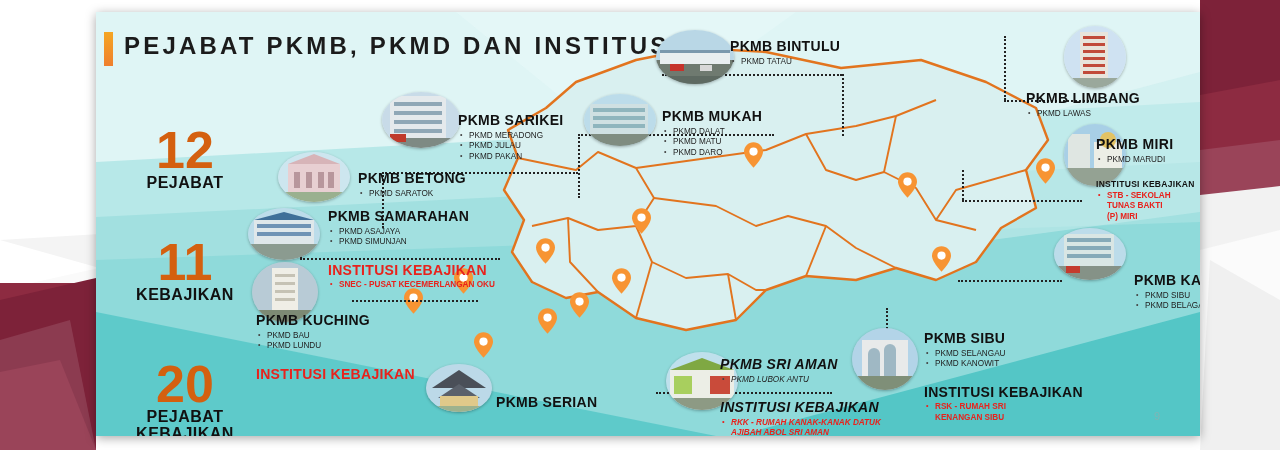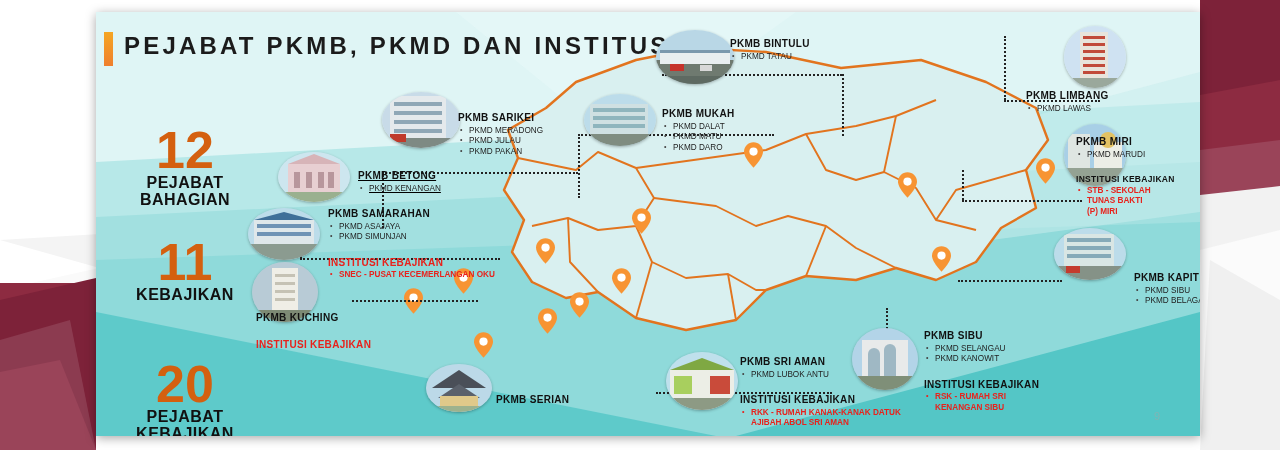--- a/index.html
+++ b/index.html
@@ -42,21 +42,21 @@
   .pin{position:absolute;width:19px;height:26px;}
   .pin svg{width:100%;height:100%;display:block;}
 
   
   .photo{position:absolute;border-radius:50%;overflow:hidden;
     box-shadow:0 1px 3px rgba(0,0,0,.3);}
   .photo .ph{width:100%;height:100%;display:block;}
 
   
   .info{position:absolute;}
-  .info .hd{font-size:10px;font-weight:bold;color:#111;letter-spacing:.3px;
+  .info .hd{font-size:14px;font-weight:bold;color:#111;letter-spacing:.3px;
     line-height:1.25;white-space:nowrap;}
   .info .hd.sm{font-size:8.5px;}
   .info ul{list-style:none;margin:1px 0 0 0;padding:0 0 0 11px;}
   .info li{font-size:8.2px;color:#222;line-height:1.3;position:relative;white-space:nowrap;}
   .info li::before{content:"\2022";position:absolute;left:-9px;top:-1px;font-size:7px;color:#444;}
   .info .sub{margin-top:14px;}
   .info .red li{color:#e8221c;font-weight:bold;}
   .info .red li::before{color:#e8221c;}
   .info li.wrap{white-space:normal;width:118px;}
 
@@ -102,21 +102,20 @@
     <polygon points="840,130 1104,60 1104,200 880,230" fill="#c9eded" opacity=".55"></polygon>
     <polygon points="360,0 700,0 520,130" fill="#e6f8f8" opacity=".7"></polygon>
   </svg>
 
   <div class="title-bar"></div>
   <div class="title">PEJABAT PKMB, PKMD DAN INSTITUSI</div>
 
   <div class="stat" id="stat-0">
     <div class="num">12</div>
     <div class="lbl">PEJABAT</div>
-    <div class="lbl">BAHAGIAN</div>
   </div>
   <div class="stat" id="stat-1">
     <div class="num">11</div>
     <div class="lbl">KEBAJIKAN</div>
   </div>
   <div class="stat" id="stat-2">
     <div class="num">20</div>
     <div class="lbl">PEJABAT</div>
     <div class="lbl">KEBAJIKAN</div>
     <div class="lbl">DAERAH</div>
@@ -428,37 +427,37 @@
 
   <div class="info" style="left:566px;top:96px;">
     <div class="hd">PKMB MUKAH</div>
     <ul>
       <li>PKMD DALAT</li>
       <li>PKMD MATU</li>
       <li>PKMD DARO</li>
     </ul>
   </div>
 
-  <div class="info" style="left:980px;top:124px;width:96px;">
+  <div class="info" style="left:1000px;top:124px;width:96px;">
     <div class="hd">PKMB MIRI</div>
     <ul>
       <li>PKMD MARUDI</li>
     </ul>
     <div class="sub">
       <div class="hd sm">INSTITUSI KEBAJIKAN</div>
       <ul class="red">
         <li class="wrap" style="width:66px;">STB - SEKOLAH TUNAS BAKTI (P) MIRI</li>
       </ul>
     </div>
   </div>
 
-  <div class="info" style="left:262px;top:158px;text-decoration:underline;">
+  <div class="info" style="left:262px;top:158px;">
     <div class="hd">PKMB BETONG</div>
     <ul>
-      <li>PKMD KENANGAN</li>
+      <li>PKMD SARATOK</li>
     </ul>
   </div>
 
   <div class="info" style="left:232px;top:196px;">
     <div class="hd">PKMB SAMARAHAN</div>
     <ul>
       <li>PKMD ASAJAYA</li>
       <li>PKMD SIMUNJAN</li>
     </ul>
     <div class="sub">
@@ -472,40 +471,44 @@
   <div class="info" style="left:1038px;top:216px;margin-top:44px;">
     <div class="hd">PKMB KAPIT</div>
     <ul>
       <li>PKMD SIBU</li>
       <li>PKMD BELAGA</li>
     </ul>
   </div>
 
   <div class="info" style="left:160px;top:300px;">
     <div class="hd">PKMB KUCHING</div>
+    <ul>
+      <li>PKMD BAU</li>
+      <li>PKMD LUNDU</li>
+    </ul>
     <div class="sub">
       <div class="hd" style="color:#e8221c;">INSTITUSI KEBAJIKAN</div>
     </div>
   </div>
 
   <div class="info" style="left:828px;top:318px;">
     <div class="hd">PKMB SIBU</div>
     <ul>
       <li>PKMD SELANGAU</li>
       <li>PKMD KANOWIT</li>
     </ul>
     <div class="sub">
       <div class="hd">INSTITUSI KEBAJIKAN</div>
       <ul class="red">
         <li class="wrap" style="width:112px;">RSK - RUMAH SRI KENANGAN SIBU</li>
       </ul>
     </div>
   </div>
 
-  <div class="info" style="left:644px;top:344px;">
+  <div class="info" style="left:624px;top:344px;font-style:italic;">
     <div class="hd">PKMB SRI AMAN</div>
     <ul>
       <li>PKMD LUBOK ANTU</li>
     </ul>
     <div class="sub">
       <div class="hd">INSTITUSI KEBAJIKAN</div>
       <ul class="red">
         <li class="wrap" style="width:164px;">RKK - RUMAH KANAK-KANAK DATUK AJIBAH ABOL SRI AMAN</li>
       </ul>
     </div>

